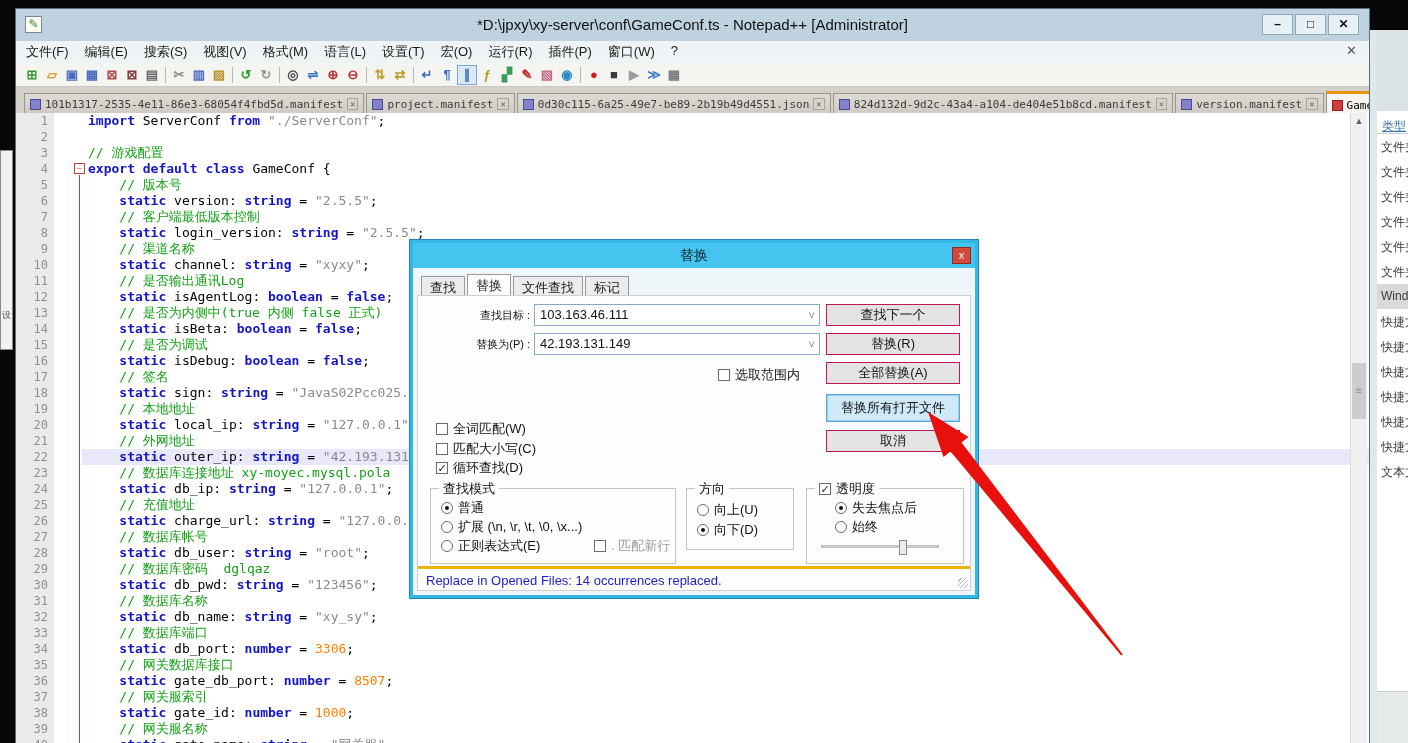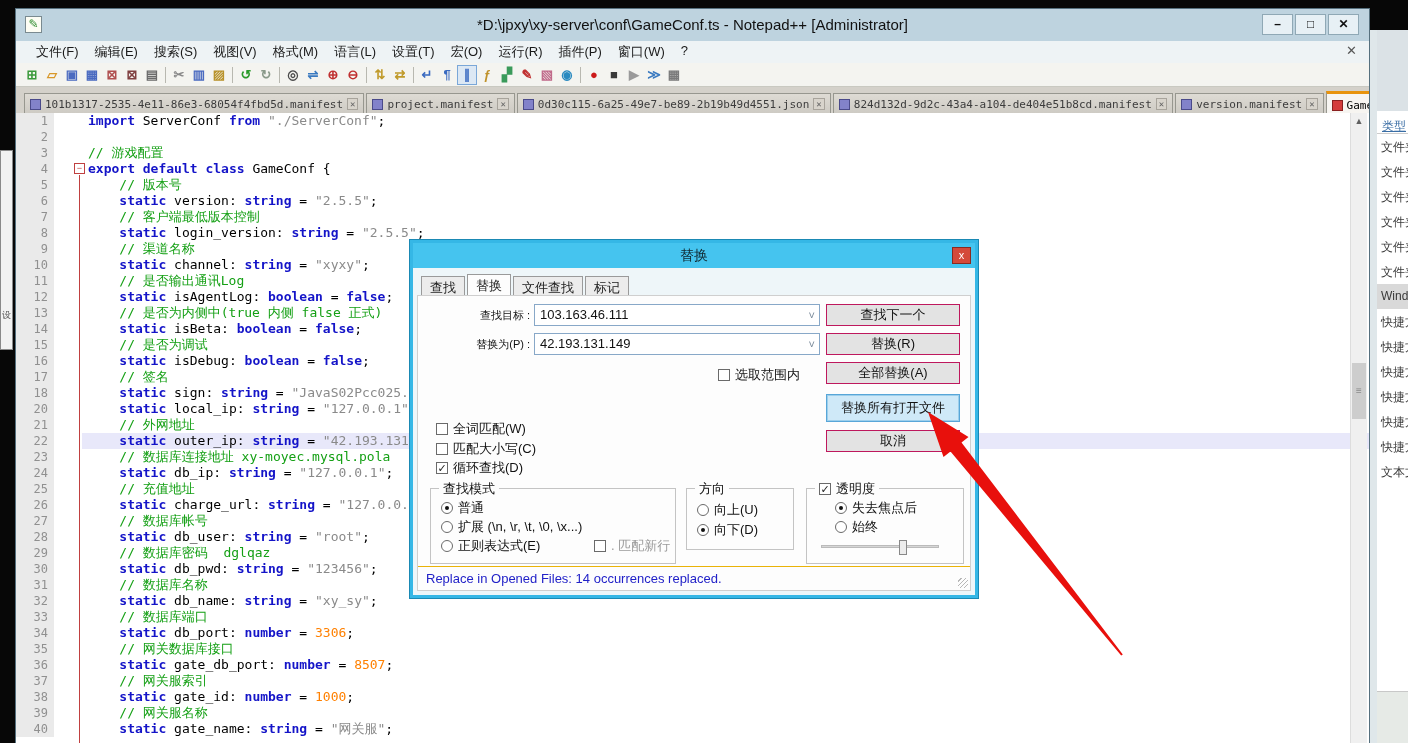--- a/index.html
+++ b/index.html
@@ -10,21 +10,21 @@
   #npp-window { position:absolute; left:15px; top:8px; width:1355px; height:735px;
                 background:#f0f0f0; border:1px solid #56707e; border-bottom:none; }
   .titlebar { height:32px; background:#bed3df; position:relative; }
   .app-icon { position:absolute; left:9px; top:7px; width:17px; height:17px; background:#fdfdf4;
               border:1px solid #7a8a90; color:#2a8a2a; font-size:12px; line-height:15px; text-align:center; }
   .title-text { position:absolute; left:0; right:0; top:7px; text-align:center; font-size:15px; color:#111; }
   .win-controls { position:absolute; right:10px; top:5px; display:flex; gap:2px; }
   .win-btn { width:31px; height:21px; background:#e7f0f5; border:1px solid #8fa8b5; color:#111;
              font-size:12px; font-weight:bold; text-align:center; line-height:19px; }
 
-  .menubar { height:22px; background:#eef3f5; display:flex; align-items:center; padding-left:12px; position:relative; }
+  .menubar { height:22px; background:#eef3f5; display:flex; align-items:center; padding-left:2px; position:relative; }
   .menu-item { font-size:13px; color:#1a1a1a; padding:2px 8px; }
   .menubar-close { position:absolute; right:8px; top:2px; color:#555; font-size:13px; padding:0 4px; }
 
   .toolbar { height:24px; background:#f4f4f0; border-bottom:1px solid #c9c9c1; display:flex;
              align-items:center; padding-left:6px; }
   .tb-btn { width:20px; height:20px; display:flex; align-items:center; justify-content:center;
             font-size:13px; font-weight:bold; }
   .tb-btn.boxed { border:1px solid #7aa7d8; background:#dce8f4; }
   .tb-sep { width:1px; height:16px; background:#b8b8b0; margin:0 3px; }
 
@@ -88,21 +88,21 @@
   .rb-row { position:absolute; display:flex; align-items:center; gap:5px; font-size:13px; color:#111; }
   .rb-circ { width:12px; height:12px; border:1px solid #6a6a6a; border-radius:50%; background:#fff;
              position:relative; flex:none; }
   .rb-circ.sel::after { content:""; position:absolute; left:3px; top:3px; width:4px; height:4px;
                         border-radius:50%; background:#111; }
   .groupbox { position:absolute; border:1px solid #c4c4c4; }
   .group-legend { position:absolute; top:-9px; left:8px; background:#fdfdfd; padding:0 4px;
                   font-size:13px; color:#111; display:flex; gap:5px; align-items:center; }
   .slider-track { position:absolute; height:3px; background:#d6d6d6; border:1px solid #bbb; }
   .slider-thumb { position:absolute; top:-6px; width:8px; height:15px; background:#ececec; border:1px solid #888; }
-  .dlg-status { position:absolute; left:0; right:0; bottom:0; height:24px; border-top:1px solid #eab308;
+  .dlg-status { position:absolute; left:0; right:0; bottom:0; height:24px; border-top:3px solid #eab308;
                 font-size:13px; color:#2222c8; padding:4px 8px; background:#fdfdfd; }
   .dlg-grip { position:absolute; right:2px; bottom:2px; width:10px; height:10px;
               background:repeating-linear-gradient(135deg,#fdfdfd,#fdfdfd 2px,#b8b8b8 2px,#b8b8b8 3px); }
 
   
   #right-window { position:absolute; left:1377px; top:30px; width:31px; bottom:0; background:#fff; z-index:1; }
   .rw-toolbar { height:82px; background:#dbe2e6; border-bottom:1px solid #fff; }
   .rw-header { height:22px; font-size:12px; color:#3a6ea5; padding:6px 0 0 5px;
                border-bottom:1px solid #cccccc; text-decoration:underline; }
   .rw-row { height:25px; font-size:12px; color:#3a3a3a; padding:5px 0 0 4px; white-space:nowrap; overflow:hidden; }
@@ -314,20 +314,25 @@
           <span class="ln">17</span>
           <span class="margin"></span>
           <span class="code"><span class="tk-c">    // 签名</span></span>
         </div>
         <div class="code-line">
           <span class="ln">18</span>
           <span class="margin"></span>
           <span class="code"><span class="tk-p">    </span><span class="tk-k">static </span><span class="tk-p">sign: </span><span class="tk-k">string</span><span class="tk-p"> = </span><span class="tk-s">"JavaS02Pcc025.</span></span>
         </div>
         <div class="code-line">
+          <span class="ln">19</span>
+          <span class="margin"></span>
+          <span class="code"><span class="tk-c">    // 本地地址</span></span>
+        </div>
+        <div class="code-line">
           <span class="ln">20</span>
           <span class="margin"></span>
           <span class="code"><span class="tk-p">    </span><span class="tk-k">static </span><span class="tk-p">local_ip: </span><span class="tk-k">string</span><span class="tk-p"> = </span><span class="tk-s">"127.0.0.1"</span><span class="tk-p">;</span></span>
         </div>
         <div class="code-line">
           <span class="ln">21</span>
           <span class="margin"></span>
           <span class="code"><span class="tk-c">    // 外网地址</span></span>
         </div>
         <div class="code-line current">

